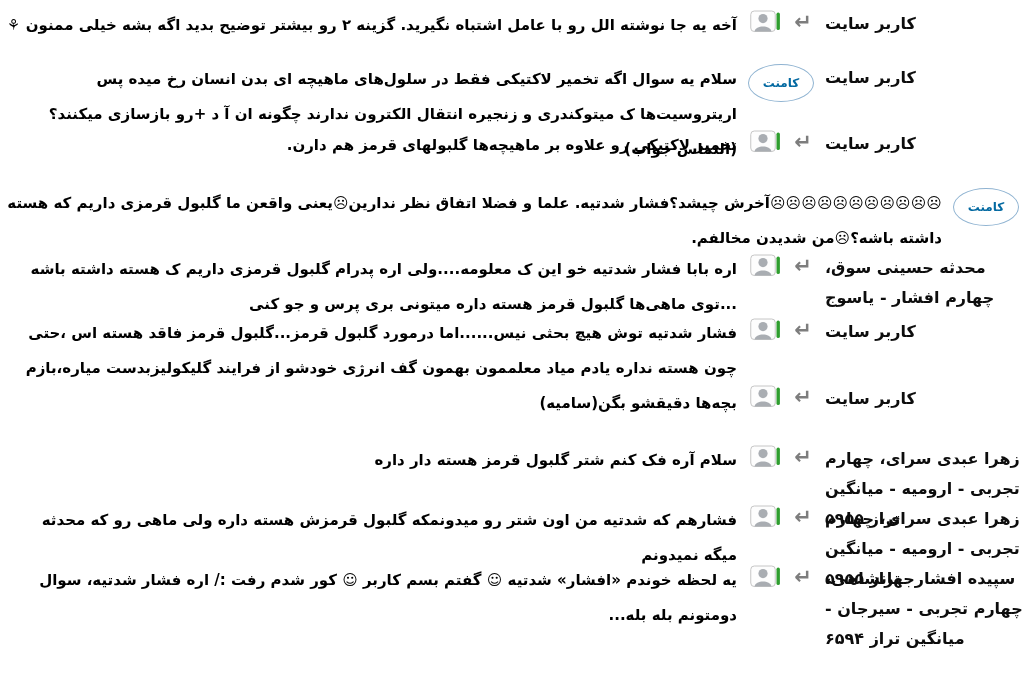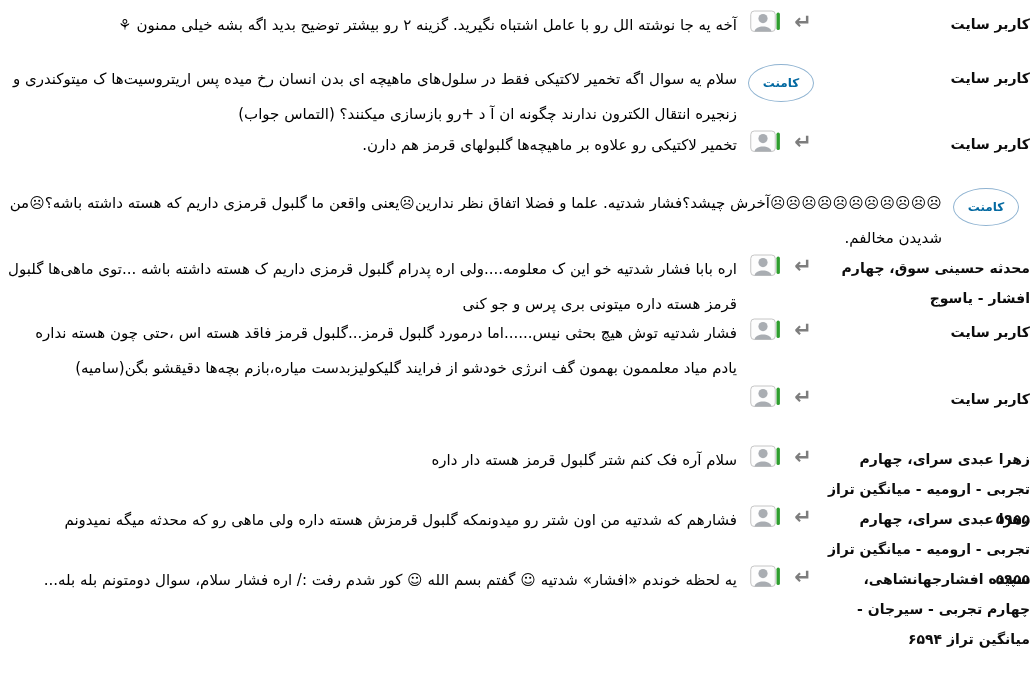--- a/index.html
+++ b/index.html
@@ -9,22 +9,22 @@
     font-family: "DejaVu Sans", "Liberation Sans", sans-serif;
     position: relative; overflow: hidden;
     direction: rtl;
   }
   .row {
     position: absolute; right: 0; left: 0;
     display: flex; flex-direction: row; align-items: flex-start;
   }
   .name-cell {
     width: 205px; flex: 0 0 205px;
-    text-align: right;
-    font-size: 14px; font-weight: 700; color: #0d0d0d;
+    text-align: left;
+    font-size: 16px; font-weight: 700; color: #0d0d0d;
     line-height: 30px;
     padding-top: 1px;
   }
   .mid-cell {
     width: 88px; flex: 0 0 88px;
     display: flex; justify-content: center; align-items: flex-start;
     padding-top: 2px;
   }
   .icon-pair { direction: ltr; display: flex; align-items: center; gap: 13px; }
   .reply-arrow {
@@ -33,21 +33,21 @@
   }
   .badge {
     min-width: 66px; height: 38px; padding: 0 10px;
     border: 1.5px solid #8fb3d1; border-radius: 50%;
     background: #ffffff;
     display: flex; align-items: center; justify-content: center;
     font-size: 12px; font-weight: 700; color: #0369a1;
   }
   .text-cell {
     flex: 1 1 auto;
-    font-size: 15px; font-weight: 400; color: #000000;
+    font-size: 15px; font-weight: 700; color: #000000;
     line-height: 35px; text-align: start;
     padding-left: 6px;
   }
 </style>
 </head>
 <body>
 
 <div class="row" style="top:8px">
   <div class="name-cell">کاربر سایت</div>
   <div class="mid-cell">
@@ -196,14 +196,14 @@
       <svg width="31" height="23" viewBox="0 0 31 23" aria-hidden="true">
         <rect x="0.75" y="1" width="24.5" height="20.5" rx="3.5" fill="#fdfdfd" stroke="#c6c6c6" stroke-width="1"></rect>
         <circle cx="13" cy="8.6" r="4.6" fill="#a9adb2"></circle>
         <path d="M4.5 21.5 C5.5 14.8, 20.5 14.8, 21.5 21.5 Z" fill="#a9adb2"></path>
         <rect x="26.5" y="2.5" width="3.4" height="17.6" rx="1.7" fill="#2f9e2f"></rect>
       </svg>
     </span>
     <span class="reply-arrow">↵</span>
   </span>
 </div>
-  <div class="text-cell">یه لحظه خوندم «افشار» شدتیه ☺ گفتم بسم الله ☺ کور شدم رفت :/ اره فشار سلام، سوال دومتونم بله بله...</div>
+  <div class="text-cell">یه لحظه خوندم «افشار» شدتیه ☺ گفتم بسم کاربر ☺ کور شدم رفت :/ اره فشار شدتیه، سوال دومتونم بله بله...</div>
 </div>
 
 </body></html>

